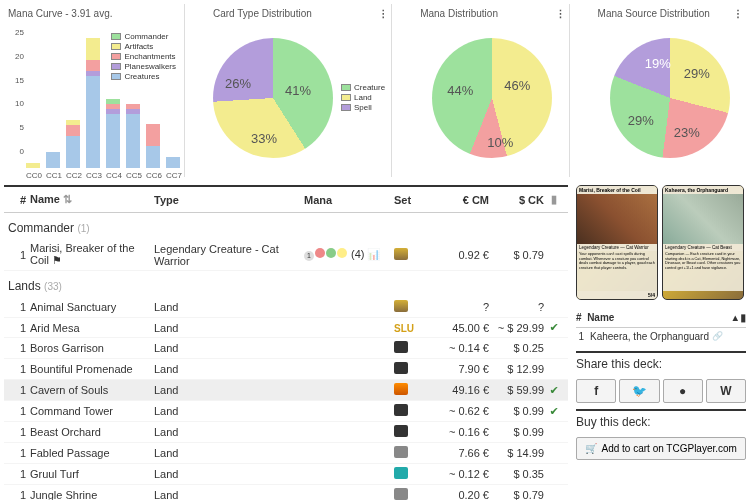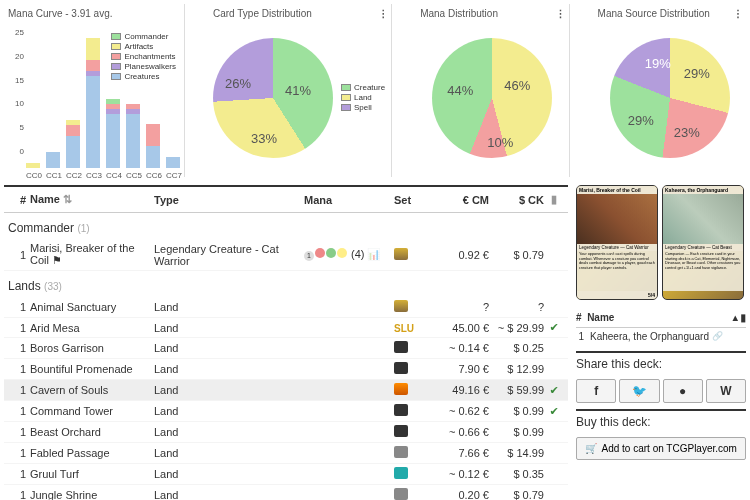--- a/index.html
+++ b/index.html
@@ -290,21 +290,21 @@
     <div class="col-cm">~ 0.62 €</div>
     <div class="col-ck">$ 0.99</div>
     <div class="col-chk"><span class="check">✔</span></div>
         </div>
         <div class="row">
           <div class="col-qty">1</div>
     <div class="col-name">Beast Orchard</div>
     <div class="col-type">Land</div>
     <div class="col-mana"></div>
     <div class="col-set"><span class="set-icon" style="background:#333"></span></div>
-    <div class="col-cm">~ 0.66 €</div>
+    <div class="col-cm">~ 0.16 €</div>
     <div class="col-ck">$ 0.99</div>
     <div class="col-chk"></div>
         </div>
         <div class="row">
           <div class="col-qty">1</div>
     <div class="col-name">Fabled Passage</div>
     <div class="col-type">Land</div>
     <div class="col-mana"></div>
     <div class="col-set"><span class="set-icon" style="background:#888"></span></div>
     <div class="col-cm">7.66 €</div>

